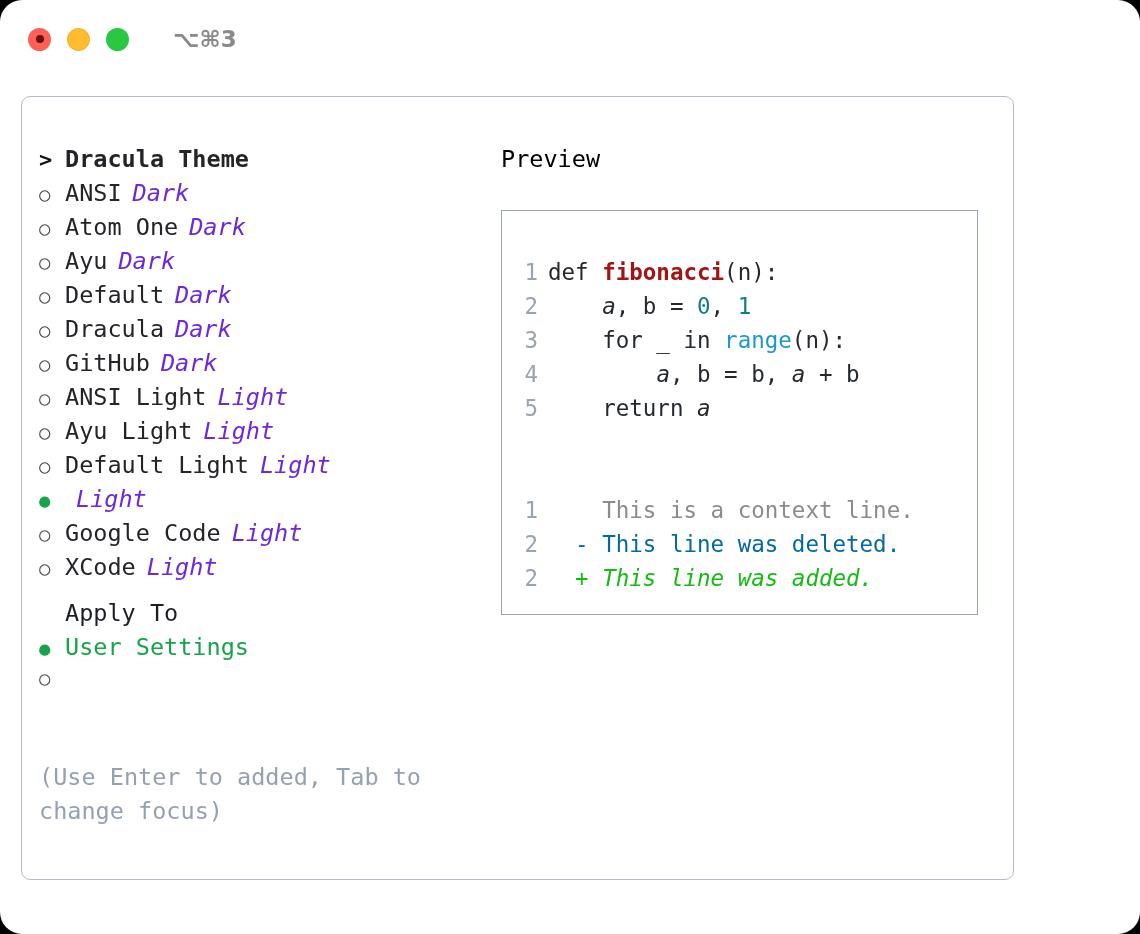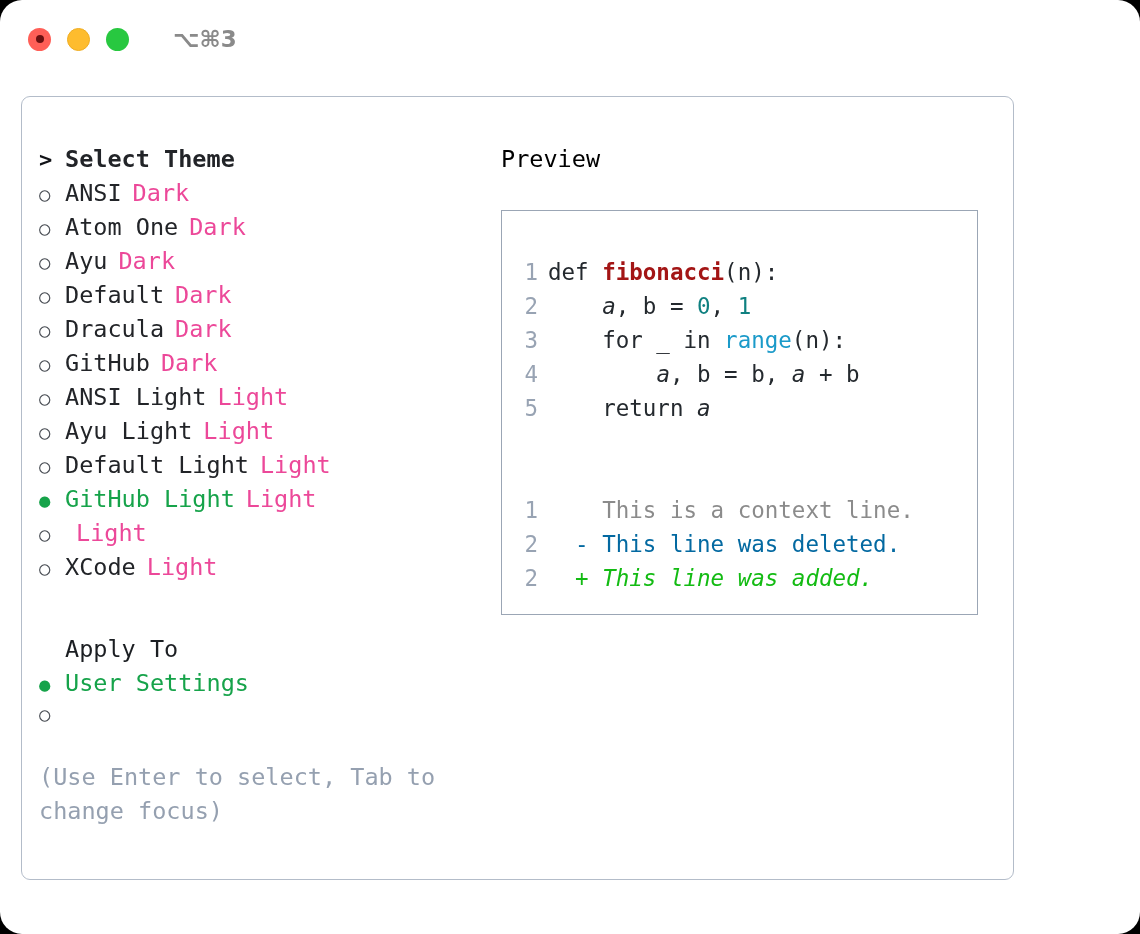--- a/index.html
+++ b/index.html
@@ -123,25 +123,26 @@
     color: #111317;
   }
   .row.header {
     font-weight: bold;
     color: #101216;
     margin-bottom: 0px;
   }
   .label { color: #222428; }
   .label.selected { color: #16a34a; }
   .variant {
-    color: #ec4899;
+    color: #6d28d9;
     margin-left: 11px;
+    font-style: italic;
   }
   .group-title {
-    margin-top: 48px;
+    margin-top: 12px;
   }
   .group-title .label { color: #1b1e22; }
 
   .hint {
     position: absolute;
     left: 17px;
     top: 663px;
     width: 420px;
     font-size: 23.5px;
     line-height: 34px;
@@ -207,21 +208,21 @@
     </div>
     <div class="shortcut">⌥⌘3</div>
   </div>
 
   <div class="dialog">
     <div class="dialog-inner">
 
       <div class="left-col">
 
         <div class="row header">
-          <span class="marker caret">&gt;</span><span class="label">Select Theme</span>
+          <span class="marker caret">&gt;</span><span class="label">Dracula Theme</span>
         </div>
 
         <div class="row">
           <span class="marker bullet-off">○</span><span class="label">ANSI</span><span class="variant">Dark</span>
         </div>
         <div class="row">
           <span class="marker bullet-off">○</span><span class="label">Atom One</span><span class="variant">Dark</span>
         </div>
         <div class="row">
           <span class="marker bullet-off">○</span><span class="label">Ayu</span><span class="variant">Dark</span>
@@ -238,41 +239,41 @@
         <div class="row">
           <span class="marker bullet-off">○</span><span class="label">ANSI Light</span><span class="variant">Light</span>
         </div>
         <div class="row">
           <span class="marker bullet-off">○</span><span class="label">Ayu Light</span><span class="variant">Light</span>
         </div>
         <div class="row">
           <span class="marker bullet-off">○</span><span class="label">Default Light</span><span class="variant">Light</span>
         </div>
         <div class="row">
-          <span class="marker bullet-on">●</span><span class="label selected">GitHub Light</span><span class="variant">Light</span>
-        </div>
-        <div class="row">
-          <span class="marker bullet-off">○</span><span class="variant">Light</span>
+          <span class="marker bullet-on">●</span><span class="variant">Light</span>
+        </div>
+        <div class="row">
+          <span class="marker bullet-off">○</span><span class="label">Google Code</span><span class="variant">Light</span>
         </div>
         <div class="row">
           <span class="marker bullet-off">○</span><span class="label">XCode</span><span class="variant">Light</span>
         </div>
 
         <div class="row group-title">
           <span class="marker"></span><span class="label">Apply To</span>
         </div>
         <div class="row">
           <span class="marker bullet-on">●</span><span class="label selected">User Settings</span>
         </div>
         <div class="row">
           <span class="marker bullet-off">○</span>
         </div>
       </div>
 
-      <div class="hint">(Use Enter to select, Tab to change focus)</div>
+      <div class="hint">(Use Enter to added, Tab to change focus)</div>
 
       <div class="right-col">
         <div class="preview-title">Preview</div>
 
         <div class="code-panel">
 
           <div class="code-line">
             <span class="ln">1</span><span class="code-text"><span>def </span><span class="tok-fn">fibonacci</span><span>(n):</span></span>
           </div>
 

